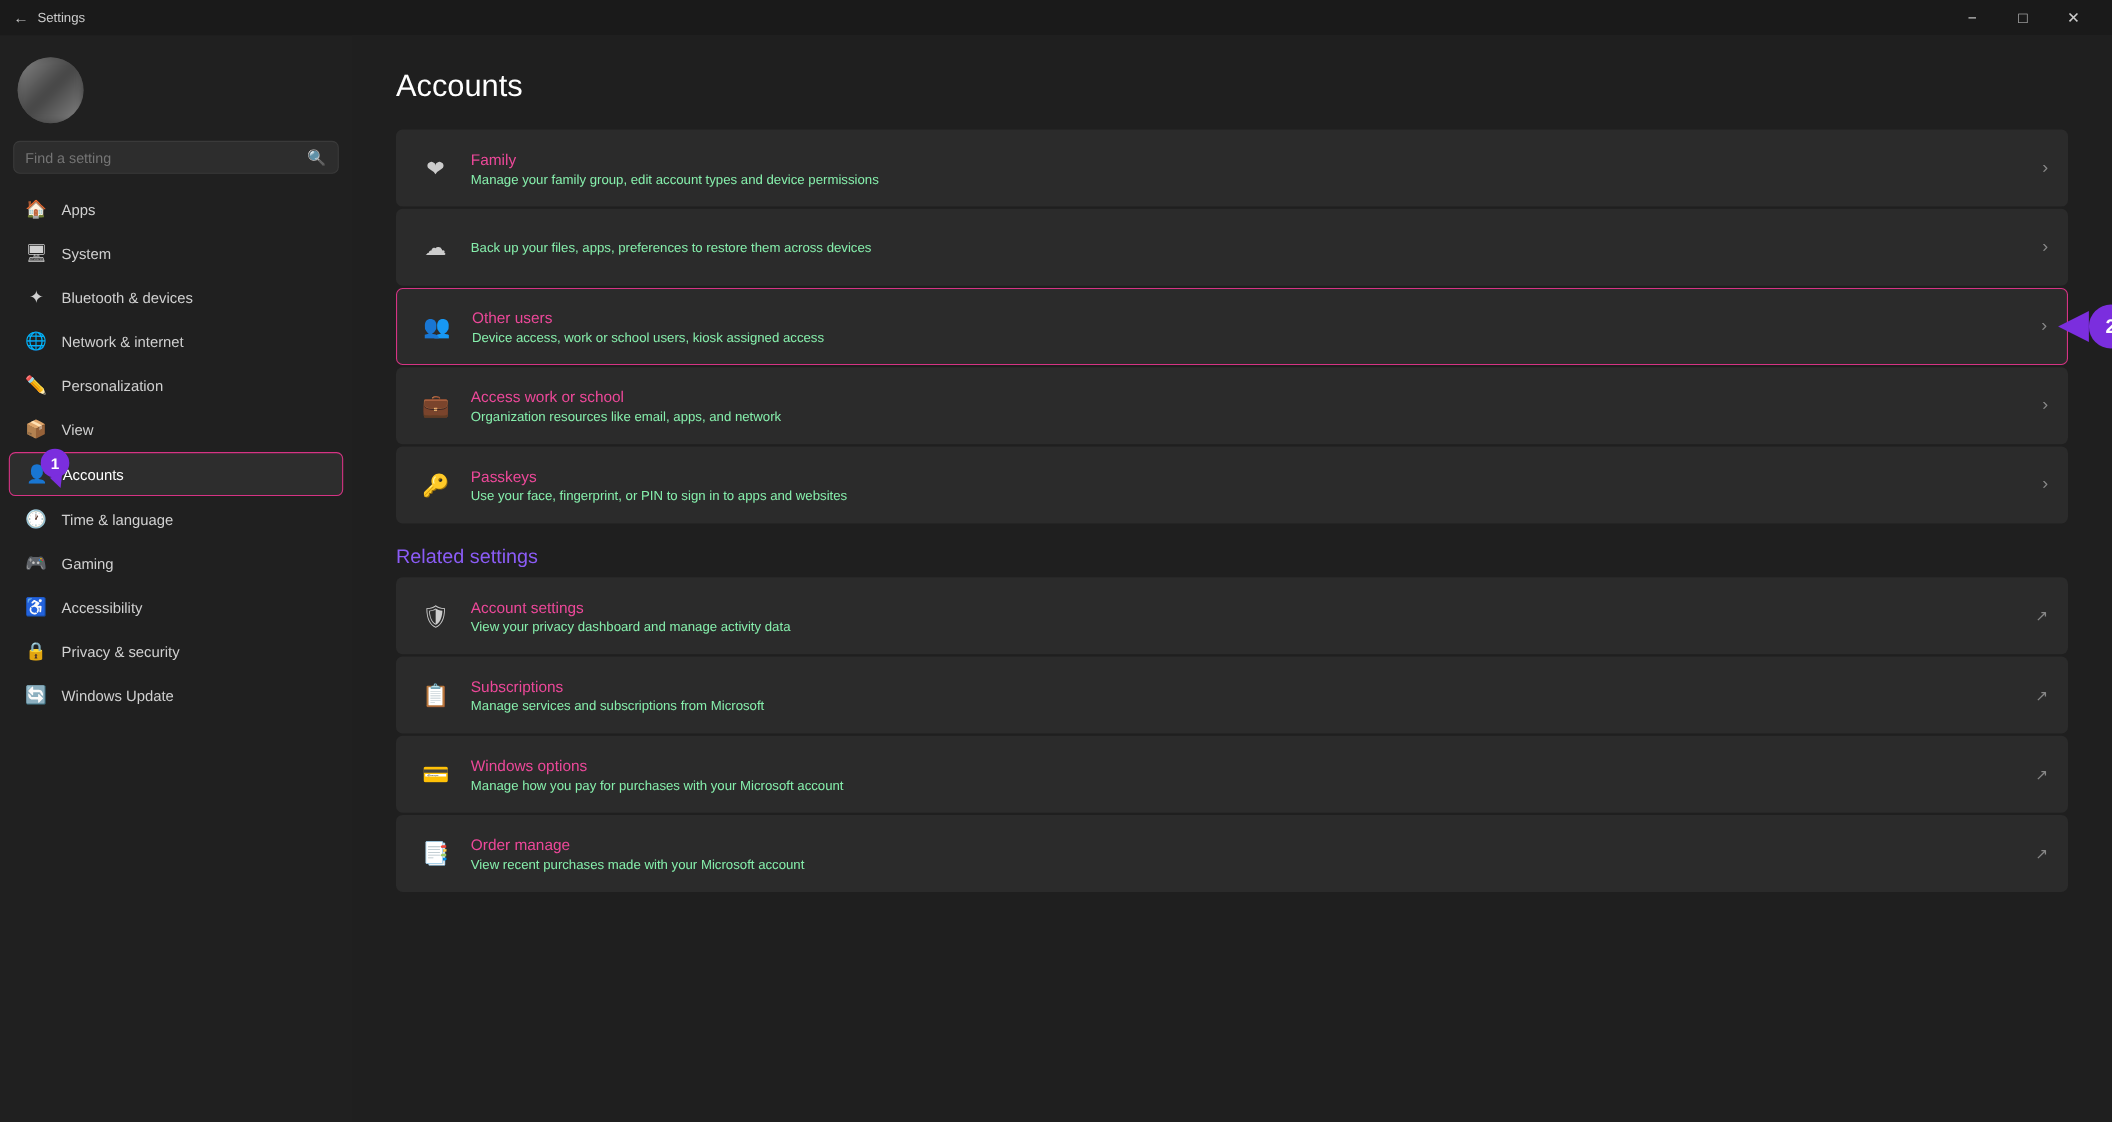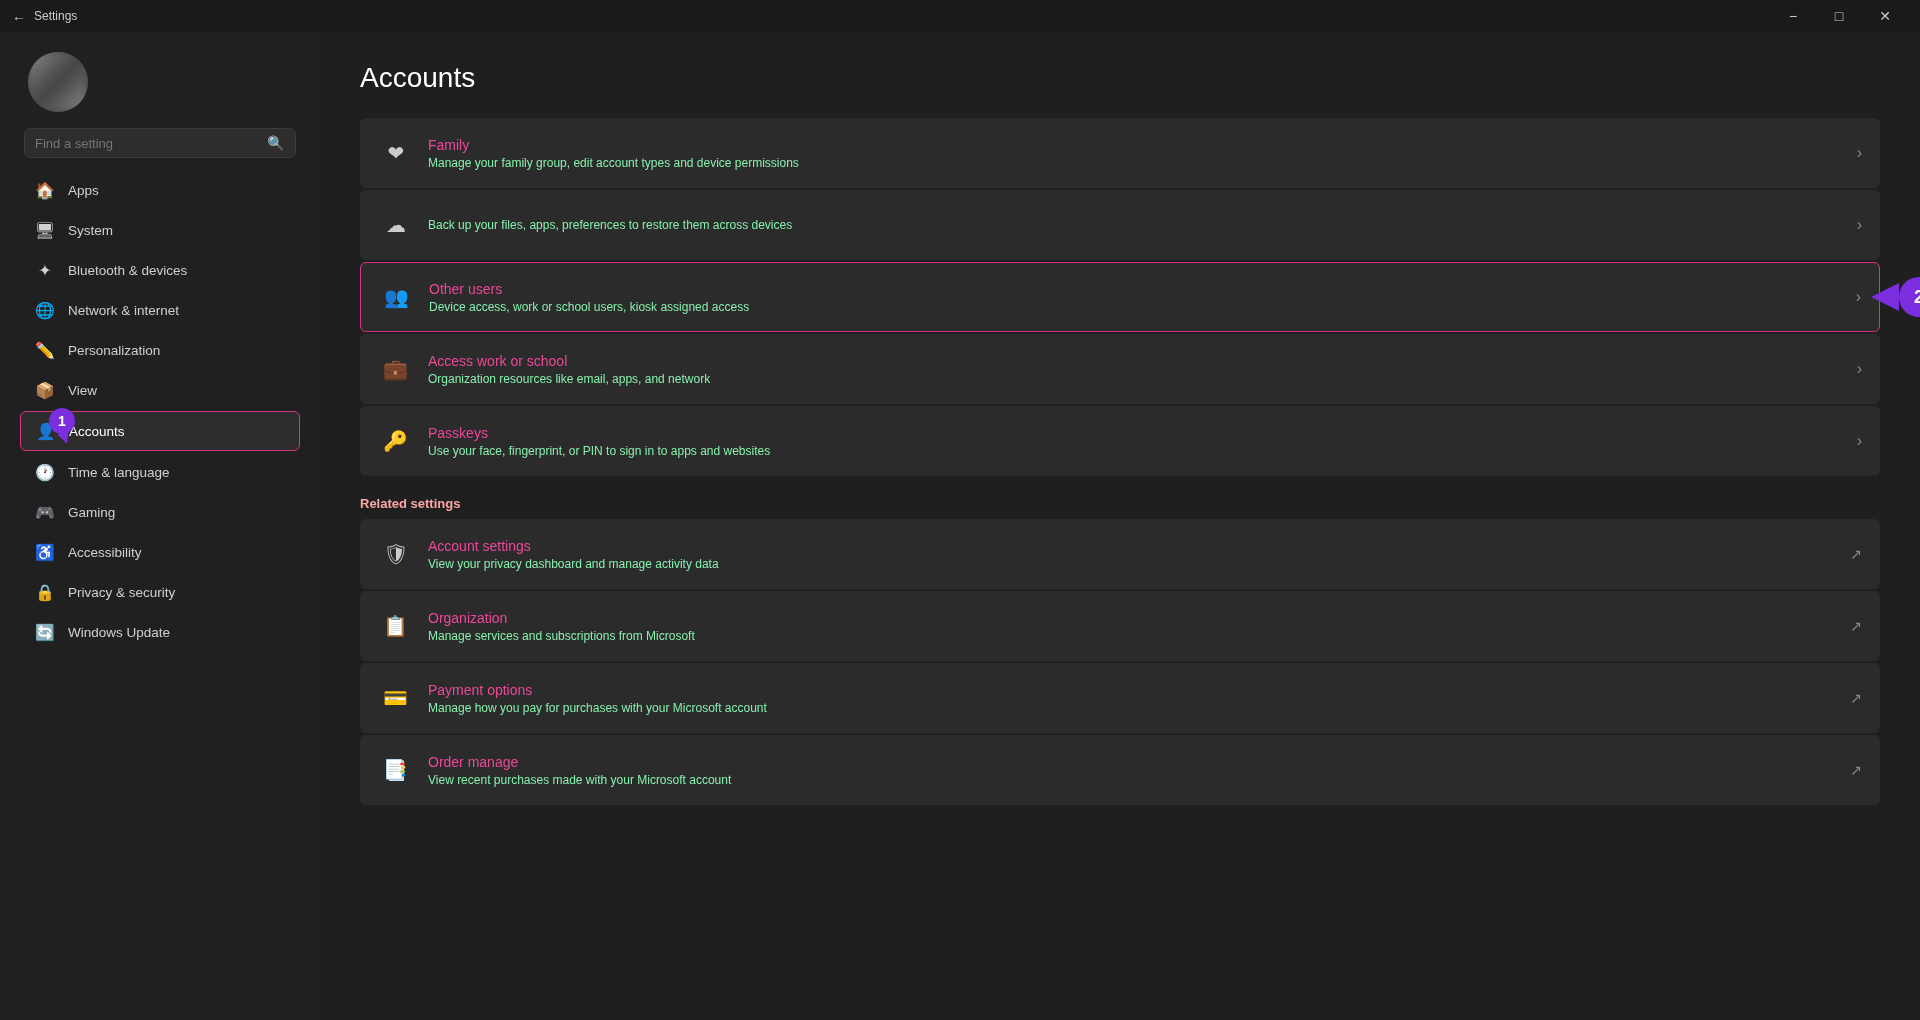--- a/index.html
+++ b/index.html
@@ -57,21 +57,21 @@
       flex: 1;
       overflow: hidden;
     }
 
     
     .sidebar {
       width: 320px;
       background: #202020;
       display: flex;
       flex-direction: column;
-      padding: 12px 12px;
+      padding: 12px 0;
       flex-shrink: 0;
       overflow-y: auto;
     }
 
     .sidebar-profile {
       display: flex;
       align-items: center;
       padding: 8px 16px 16px 16px;
     }
     .avatar {
@@ -230,24 +230,24 @@
       font-size: 16px;
       margin-left: 10px;
     }
     .external-link {
       color: #888;
       font-size: 14px;
       margin-left: 10px;
     }
 
     .section-label {
-      font-size: 13px;
-      color: #fca5a5;
+      font-size: 18px;
+      color: #8b5cf6;
       margin: 20px 0 8px 0;
-      font-weight: 700;
+      font-weight: 400;
     }
 
     
     .badge-2-wrap {
       position: absolute;
       right: -60px;
       top: 50%;
       transform: translateY(-50%);
       display: flex;
       align-items: center;
@@ -423,29 +423,29 @@
     <div class="setting-icon-wrap">🛡</div>
     <div class="setting-text">
       <div class="setting-name">Account settings</div>
       <div class="setting-desc">View your privacy dashboard and manage activity data</div>
     </div>
     <span class="external-link">↗</span>
   </div>
         <div class="setting-item">
     <div class="setting-icon-wrap">📋</div>
     <div class="setting-text">
-      <div class="setting-name">Organization</div>
+      <div class="setting-name">Subscriptions</div>
       <div class="setting-desc">Manage services and subscriptions from Microsoft</div>
     </div>
     <span class="external-link">↗</span>
   </div>
         <div class="setting-item">
     <div class="setting-icon-wrap">💳</div>
     <div class="setting-text">
-      <div class="setting-name">Payment options</div>
+      <div class="setting-name">Windows options</div>
       <div class="setting-desc">Manage how you pay for purchases with your Microsoft account</div>
     </div>
     <span class="external-link">↗</span>
   </div>
         <div class="setting-item">
     <div class="setting-icon-wrap">📑</div>
     <div class="setting-text">
       <div class="setting-name">Order manage</div>
       <div class="setting-desc">View recent purchases made with your Microsoft account</div>
     </div>

